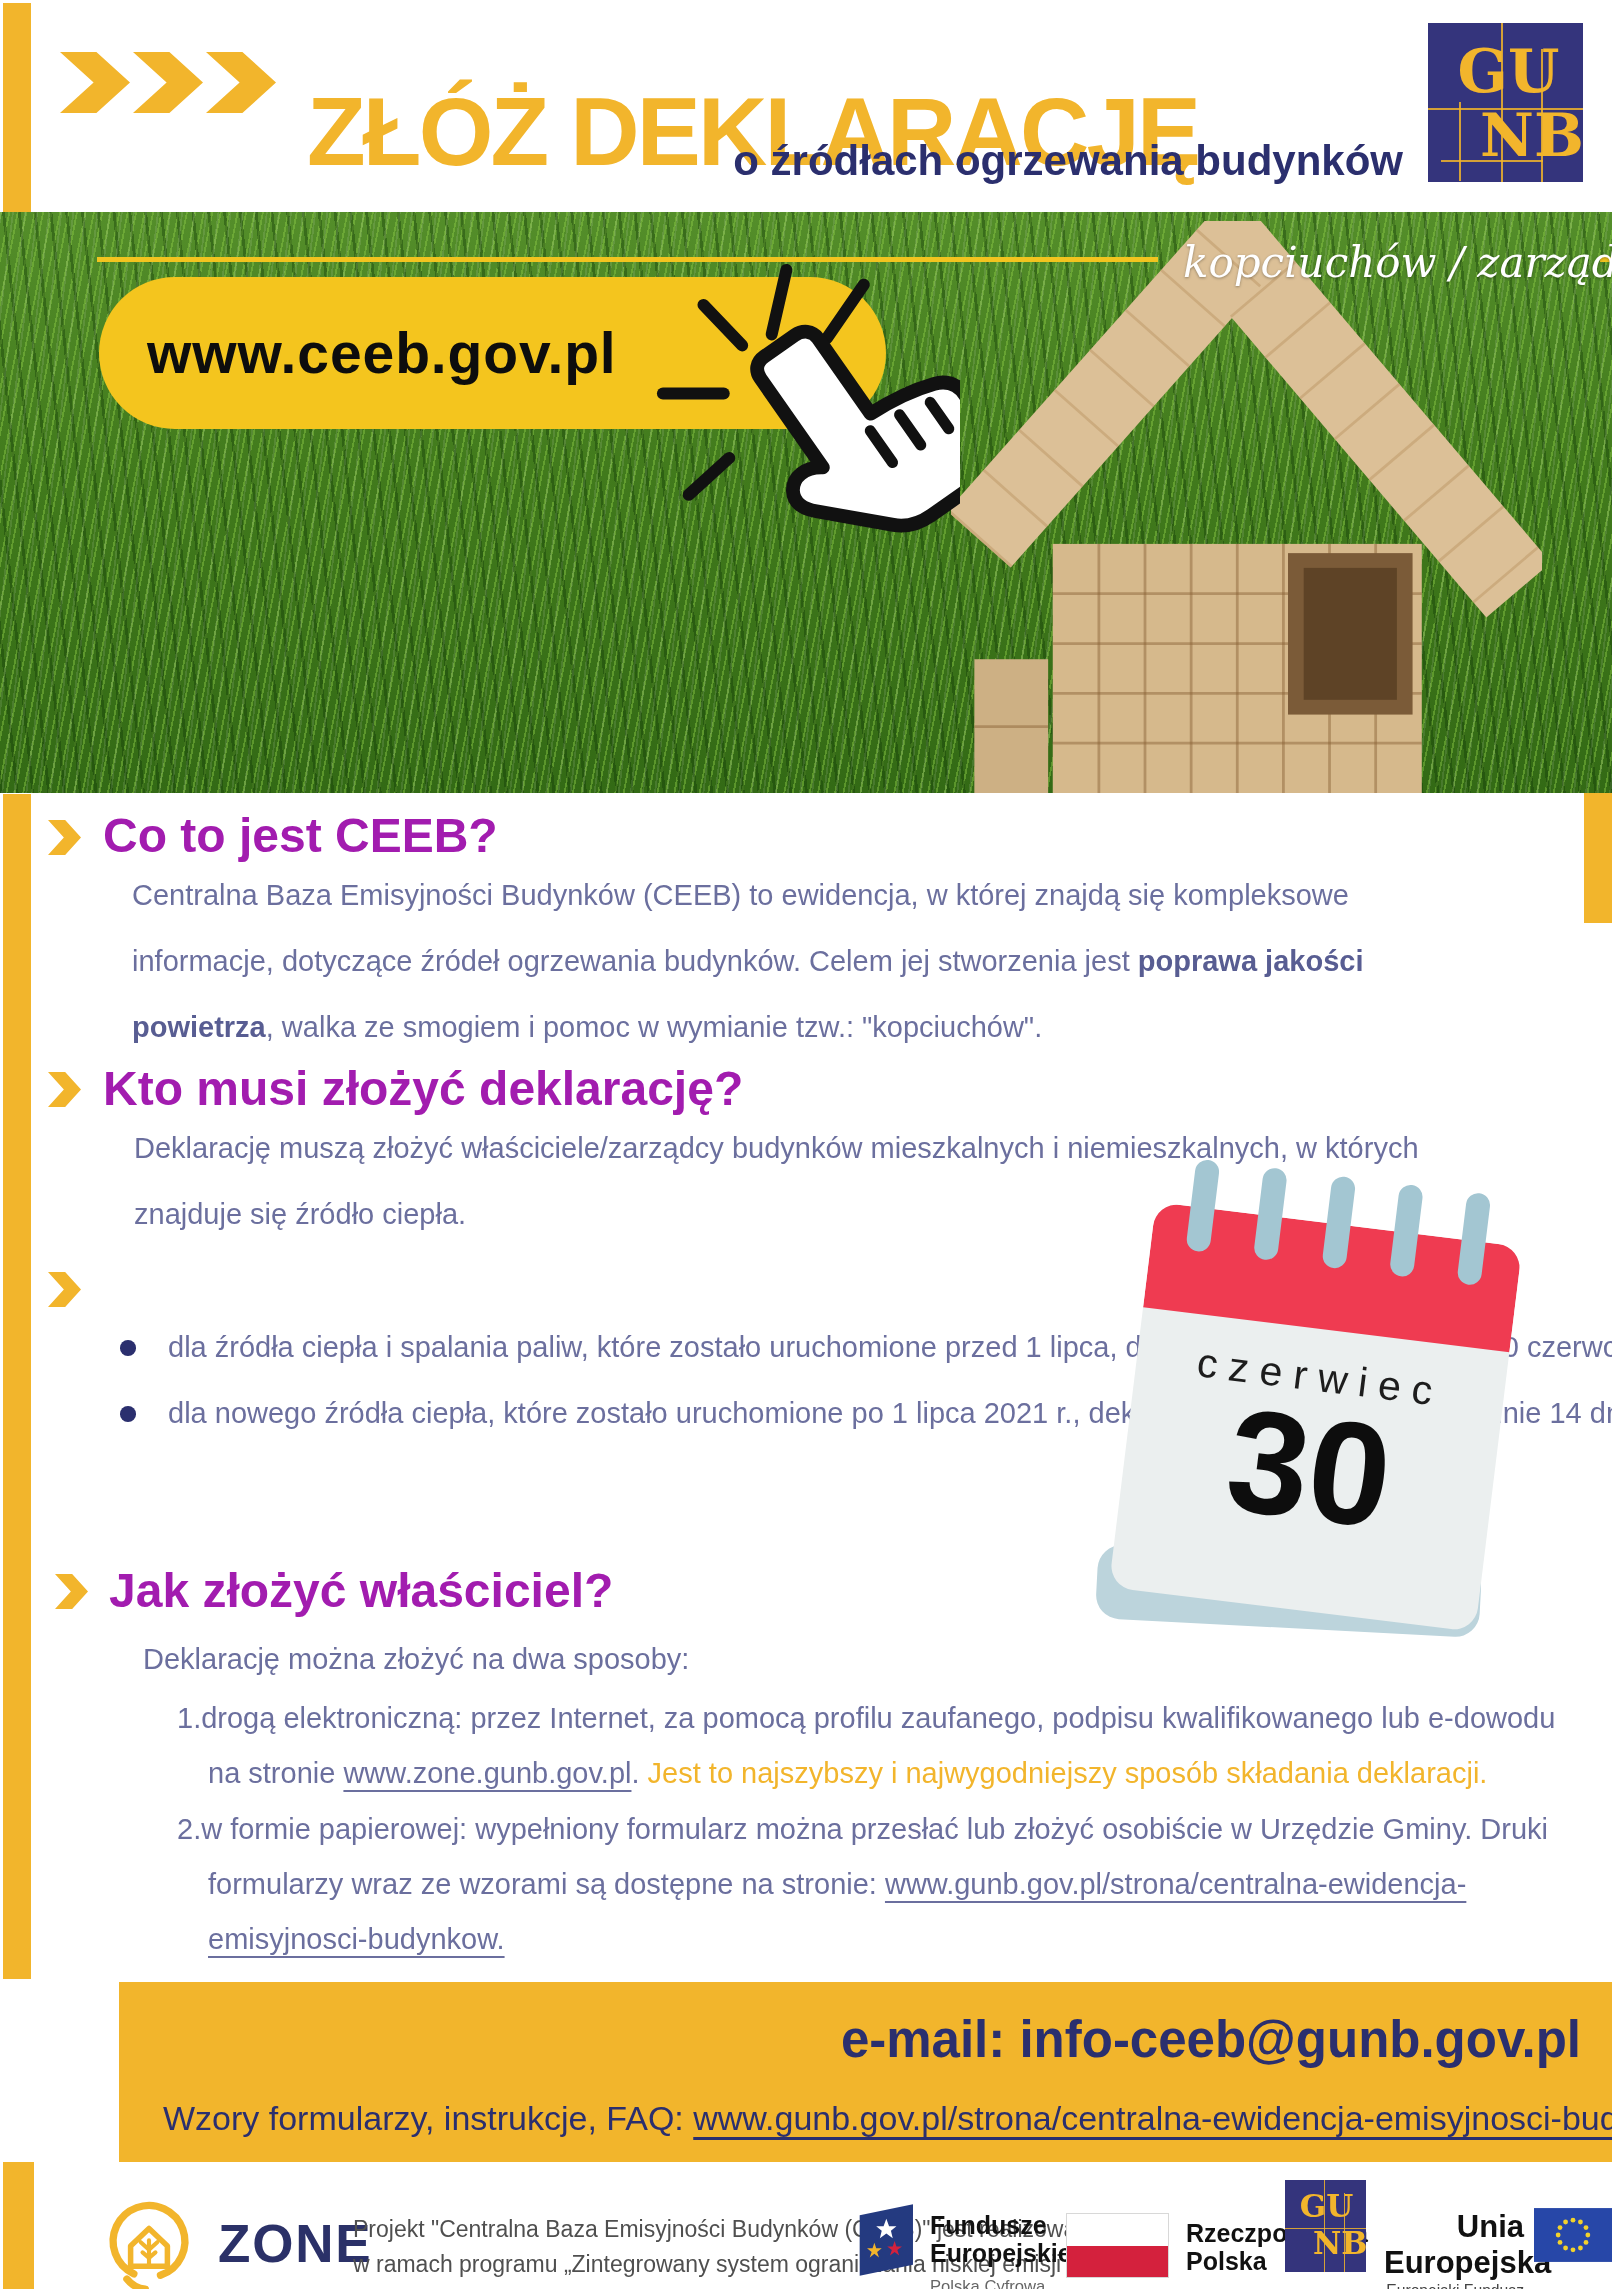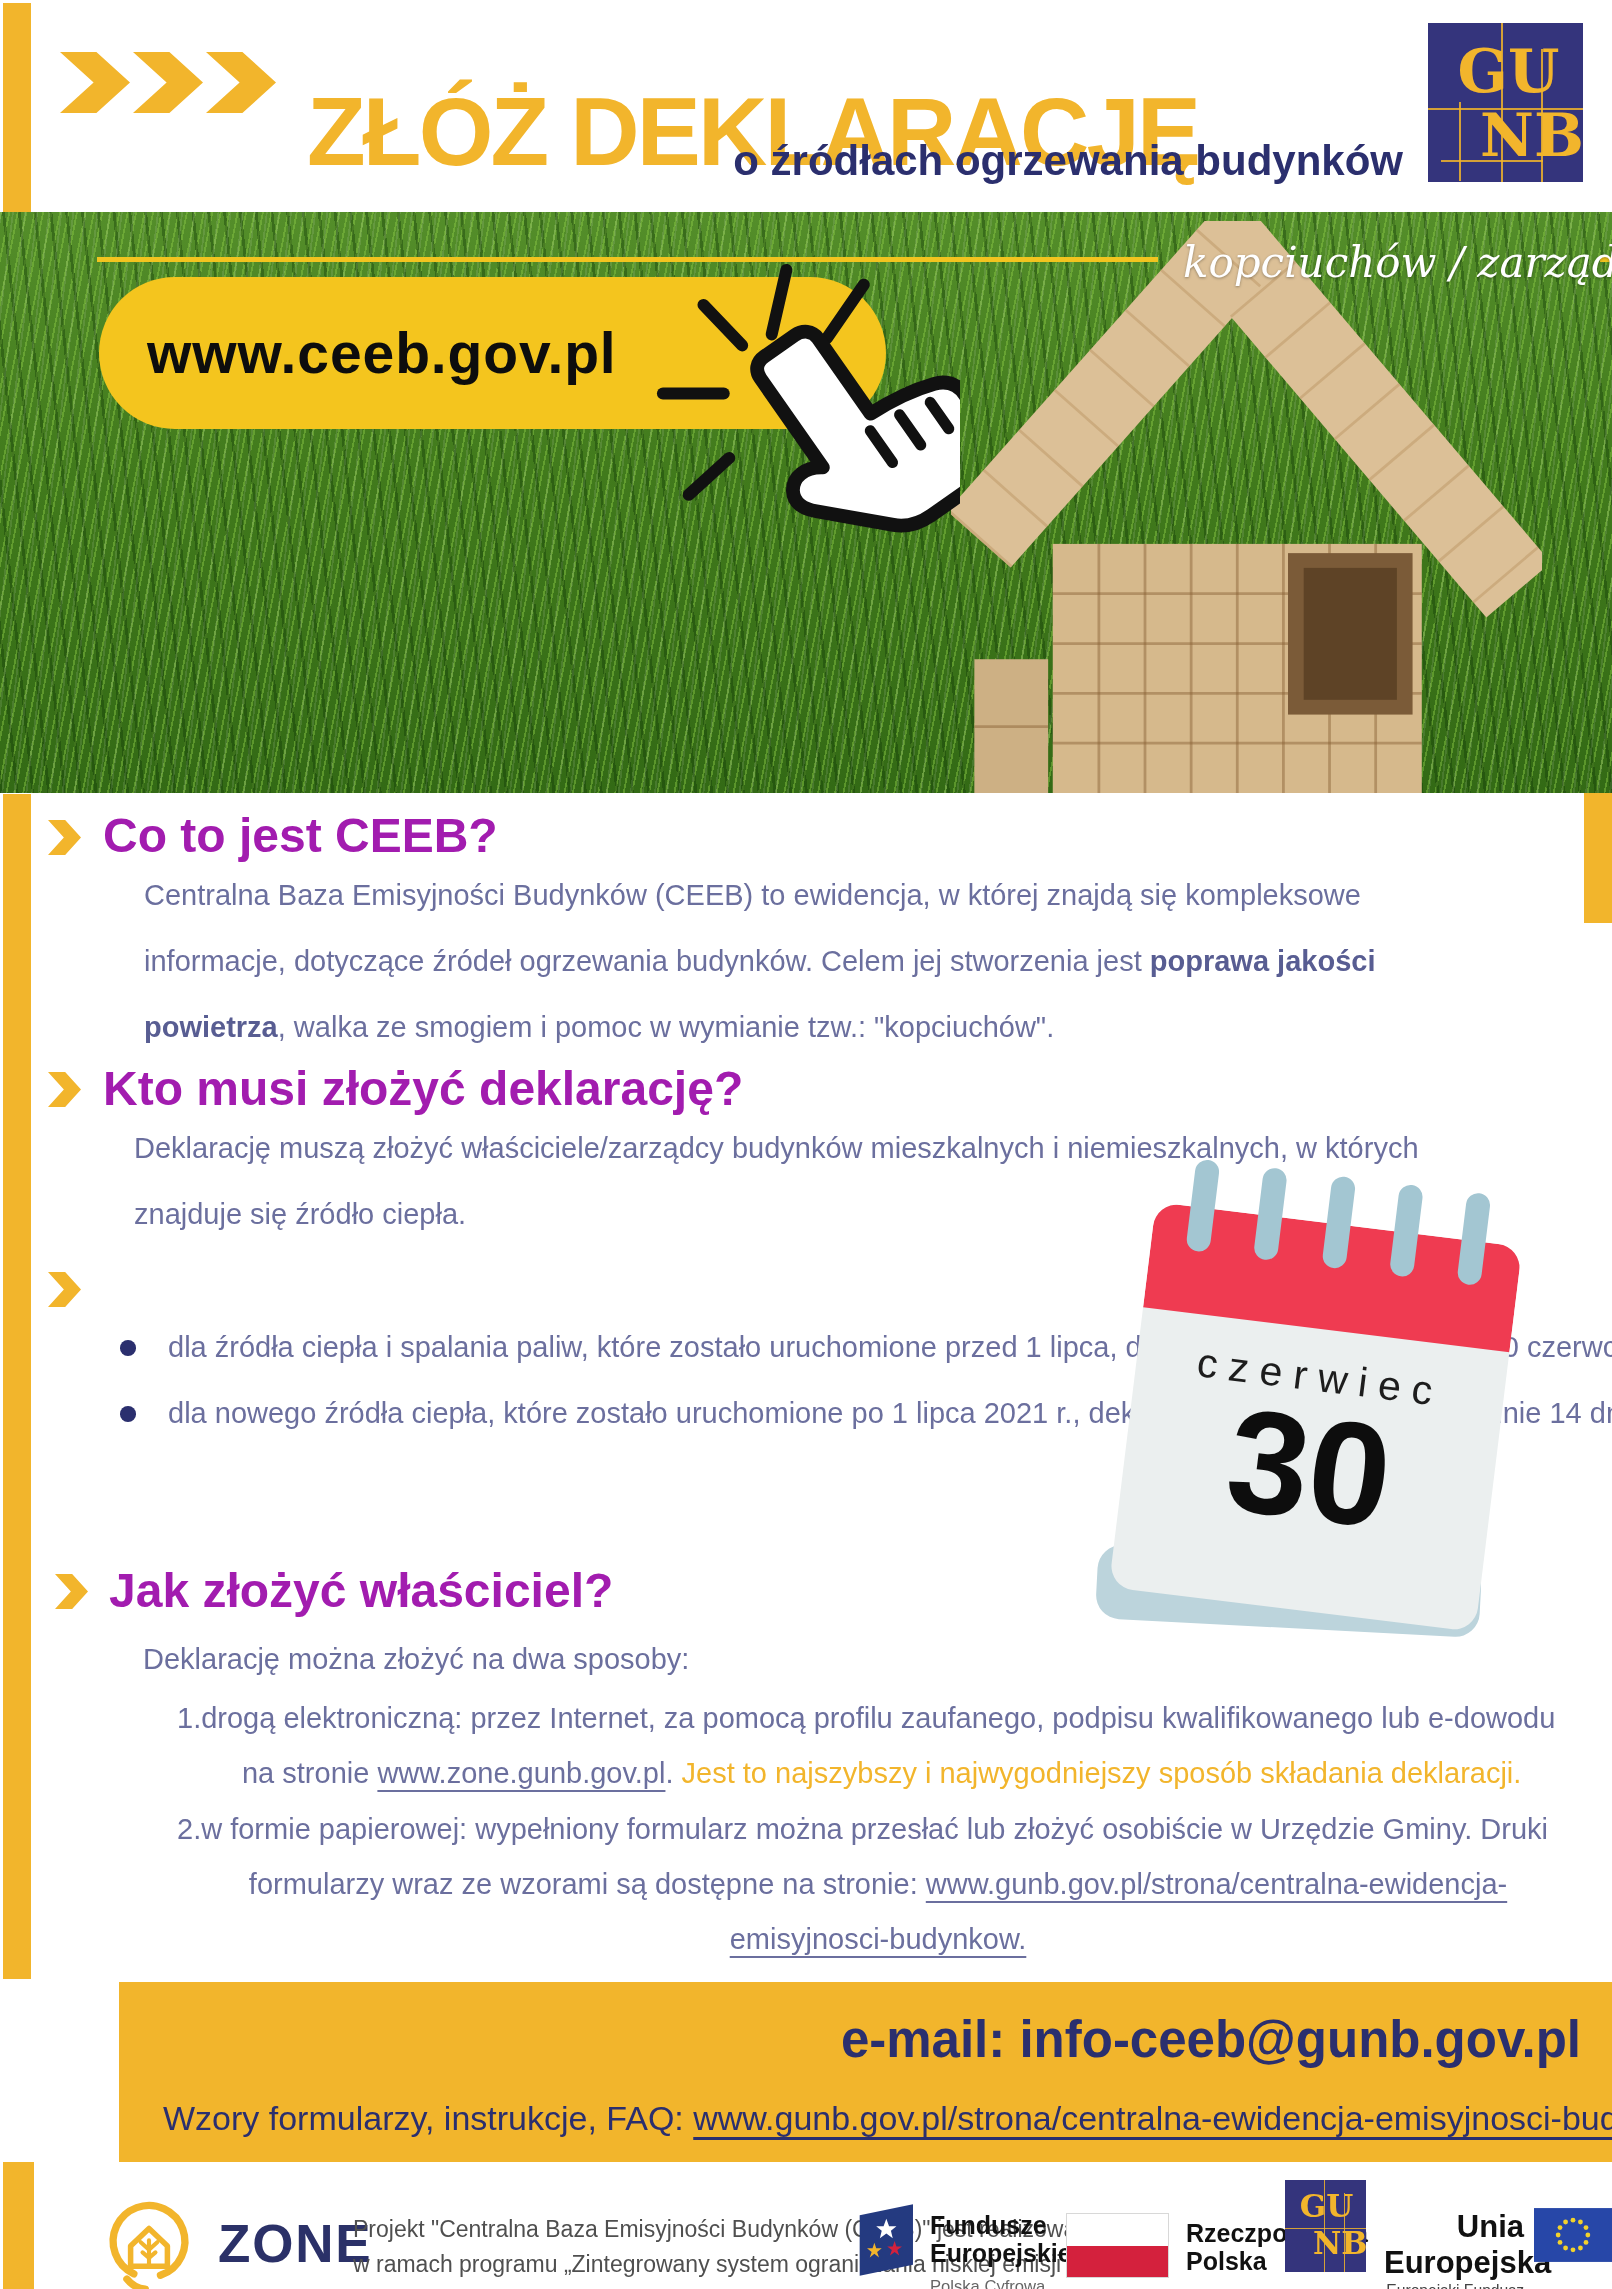--- a/index.html
+++ b/index.html
@@ -39,21 +39,21 @@
   
   .h-sec{position:absolute;font-size:48px;font-weight:700;color:#a21caf;white-space:nowrap;}
   .body-txt{position:absolute;font-size:29px;color:#6B6F9E;line-height:66px;white-space:nowrap;}
   .body-txt b{font-weight:700;color:#585d92;}
   .body-txt .lnk, .num-item .lnk{color:#6B6F9E;text-decoration:underline;text-underline-offset:6.5px;}
   .body-txt .line{display:block;}
   .bullets{position:absolute;font-size:29px;color:#6B6F9E;line-height:66px;white-space:nowrap;}
   .bullets .li{position:relative;padding-left:48px;}
   .bullets .dot{position:absolute;left:0;top:26px;width:15.7px;height:15.7px;border-radius:50%;background:#2B2F6E;}
   .num-item{font-size:29px;color:#6B6F9E;line-height:55px;white-space:nowrap;}
-  .num-item .cont{display:block;margin-left:31px;text-align:center;}
+  .num-item .cont{display:block;margin-left:31px;}
   .hl{color:#F2B52C;}
   
   .cal{position:absolute;left:1131px;top:1223px;width:369px;height:388px;transform:rotate(7deg);}
   .cal .back{position:absolute;left:-13px;bottom:-18.5px;width:104%;height:74px;background:#BCD4DC;
              border-radius:24px;transform:rotate(-4deg);}
   .cal .sheet{position:absolute;inset:0;background:#EBEFEF;border-radius:24px;overflow:hidden;}
   .cal .red{position:absolute;left:0;top:0;width:100%;height:106px;background:#EF3B51;}
   .cal .ring{position:absolute;top:-48px;width:24px;height:92px;border-radius:13px;background:#A3C6D2;}
   .cal .month{position:absolute;left:0;top:131px;width:100%;text-align:center;font-size:41px;
               letter-spacing:11px;color:#1d1d1d;}
@@ -150,21 +150,21 @@
       <g stroke="#111" stroke-width="12" stroke-linecap="round">
         <line x1="100" y1="138" x2="100" y2="180"></line>
         <line x1="136" y1="142" x2="136" y2="182"></line>
         <line x1="171" y1="150" x2="171" y2="185"></line>
       </g>
     </g>
   </svg>
 
   <div class="chev" style="left:48px;top:820px;width:33px;height:35px;"></div>
   <div class="h-sec" style="left:103px;top:808px;">Co to jest CEEB?</div>
-  <div class="body-txt" style="left:144px;top:862px;">
+  <div class="body-txt" style="left:132px;top:862px;">
     <span class="line"><span>Centralna Baza Emisyjności Budynków (CEEB) to ewidencja, w której znajdą się kompleksowe</span></span>
     <span class="line"><span>informacje, dotyczące źródeł ogrzewania budynków. Celem jej stworzenia jest </span><b>poprawa jakości</b></span>
     <span class="line"><b>powietrza</b><span>, walka ze smogiem i pomoc w wymianie tzw.: "kopciuchów".</span></span>
   </div>
 
   <div class="chev" style="left:48px;top:1072px;width:33px;height:35px;"></div>
   <div class="h-sec" style="left:103px;top:1061px;">Kto musi złożyć deklarację?</div>
   <div class="body-txt" style="left:134px;top:1115px;">
     <span class="line">Deklarację muszą złożyć właściciele/zarządcy budynków mieszkalnych i niemieszkalnych, w których</span>
     <span class="line">znajduje się źródło ciepła.</span>

